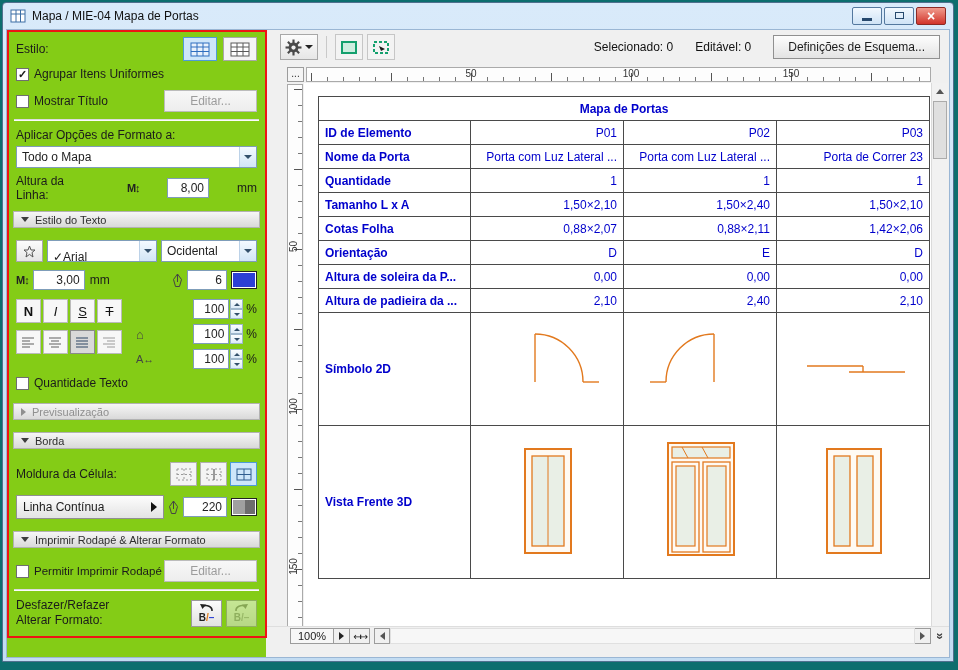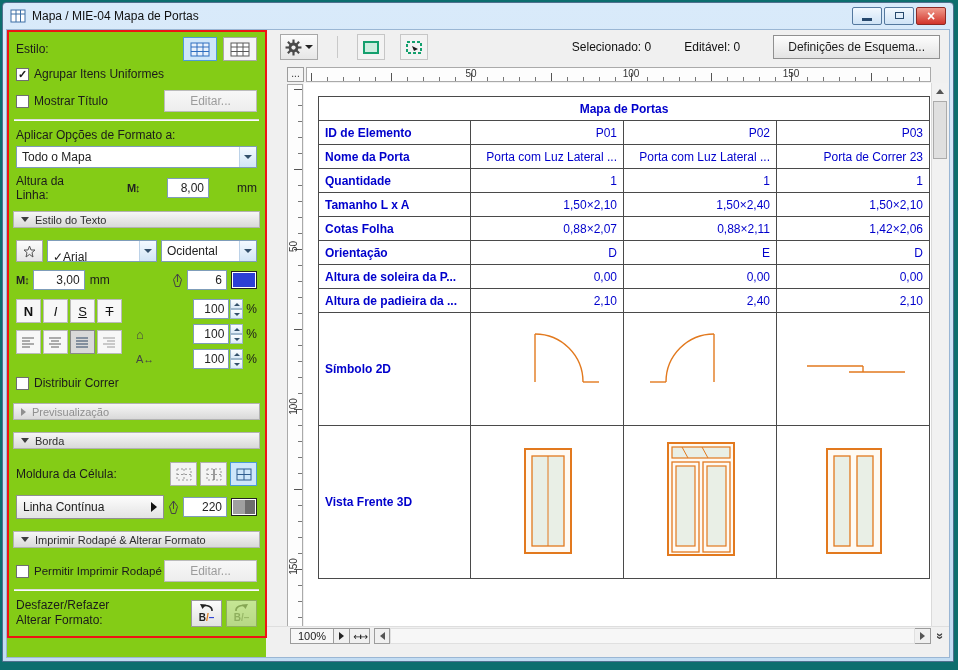--- a/index.html
+++ b/index.html
@@ -80,21 +80,21 @@
   .ic-house::after { content:"\2302"; font-size:13px; }
   .ic-tracking::after { content:"A\2194"; }
   .undoBtn { width:31px; height:27px; border:1px solid #9a9a9a; background:linear-gradient(#fcfcfc,#e2e2e2);
     display:inline-flex; flex-direction:column; align-items:center; justify-content:center; gap:1px; }
   .undoBtn.disabled { opacity:.55; }
   .bpen { font-size:10px; font-weight:bold; line-height:1; }
   .bpen .us { color:#e07d1e; } .bpen .ud { color:#2b3fd6; }
 
   
   .toolbar { position:absolute; left:259px; right:0; top:0; height:34px;
-    display:flex; align-items:center; padding:0 9px 0 14px; gap:15px; background:#f0f0f0; }
+    display:flex; align-items:center; padding:0 9px 0 14px; gap:4px; background:#f0f0f0; }
   .toolbtn { height:26px; border:1px solid #a8a8a8; background:linear-gradient(#fcfcfc,#e6e6e6);
     display:inline-flex; align-items:center; justify-content:center; padding:0 4px; gap:3px; }
   .toolbtn.flat { border-color:#c6c6c6; background:#f3f3f3; }
   .vsep { width:1px; height:22px; background:#c9c9c9; margin:0 4px; }
   .status { font-size:12px; color:#111; margin-right:18px; }
 
   
   .ruler-corner { position:absolute; left:280px; top:37px; width:17px; height:15px;
     border:1px solid #9c9c9c; background:#f5f5f5; font-size:10px; line-height:11px; text-align:center; color:#333; }
   .hruler { position:absolute; left:299px; top:37px; right:18px; height:15px;
@@ -351,21 +351,21 @@
                 <div class="u"></div>
                 <div class="d"></div>
               </span>
             <span class="lbl" style="margin-left:3px;">%</span>
           </div>
         </div>
       </div>
 
       <div class="row" style="height:16px; margin-bottom:4px;">
         <span class="chk"></span>
-        <span class="lbl chklbl">Distribuir Correr</span>
+        <span class="lbl chklbl">Quantidade Texto</span>
       </div>
 
       <div class="sect collapsed">
         <span class="tri"></span>
         <span>Previsualização</span>
       </div>
 
       <div class="sect">
         <span class="tri"></span>
         <span>Borda</span>

